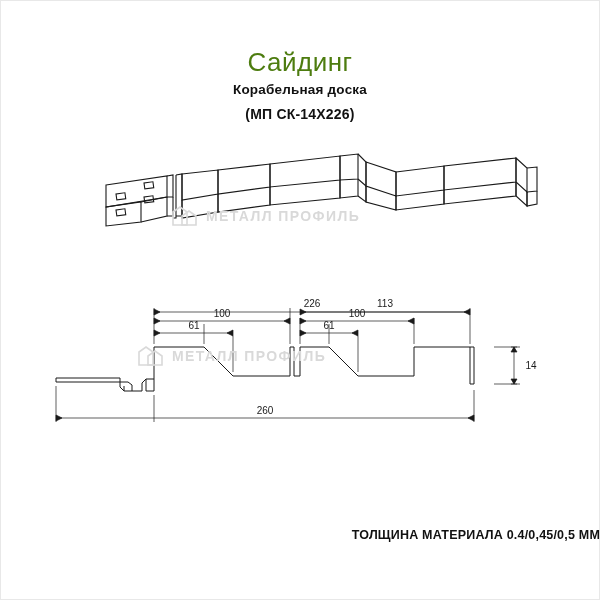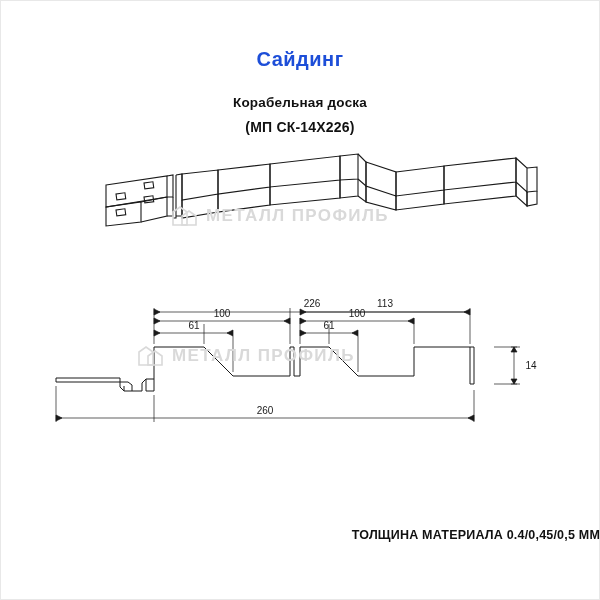--- a/index.html
+++ b/index.html
@@ -32,32 +32,32 @@
 
   
   .header {
     position: absolute;
     left: 0;
     top: 48px;
     width: 600px;
     text-align: center;
   }
   .title {
-    font-size: 20px;
-    font-weight: bold;
+    font-size: 26px;
+    font-weight: normal;
     letter-spacing: 0.5px;
-    color: #1d4ed8;
+    color: #4d7c0f;
     margin: 0;
     line-height: 1.1;
   }
   .subtitle {
     font-size: 13.5px;
     font-weight: bold;
     color: #111111;
-    margin-top: 25px;
+    margin-top: 5px;
     letter-spacing: 0.2px;
   }
   .subsubtitle {
     font-size: 14px;
     font-weight: bold;
     color: #111111;
     margin-top: 9px;
     letter-spacing: 0.2px;
   }
 
@@ -91,21 +91,21 @@
   }
   svg { display: block; }
 
   
   .wm {
     position: absolute;
     pointer-events: none;
     user-select: none;
     color: #d9d9d9;
     font-weight: bold;
-    font-size: 17px;
+    font-size: 14px;
     letter-spacing: 1.4px;
     white-space: nowrap;
     display: flex;
     align-items: center;
     gap: 8px;
   }
   .wm .wm-mark {
     width: 26px;
     height: 22px;
     position: relative;

